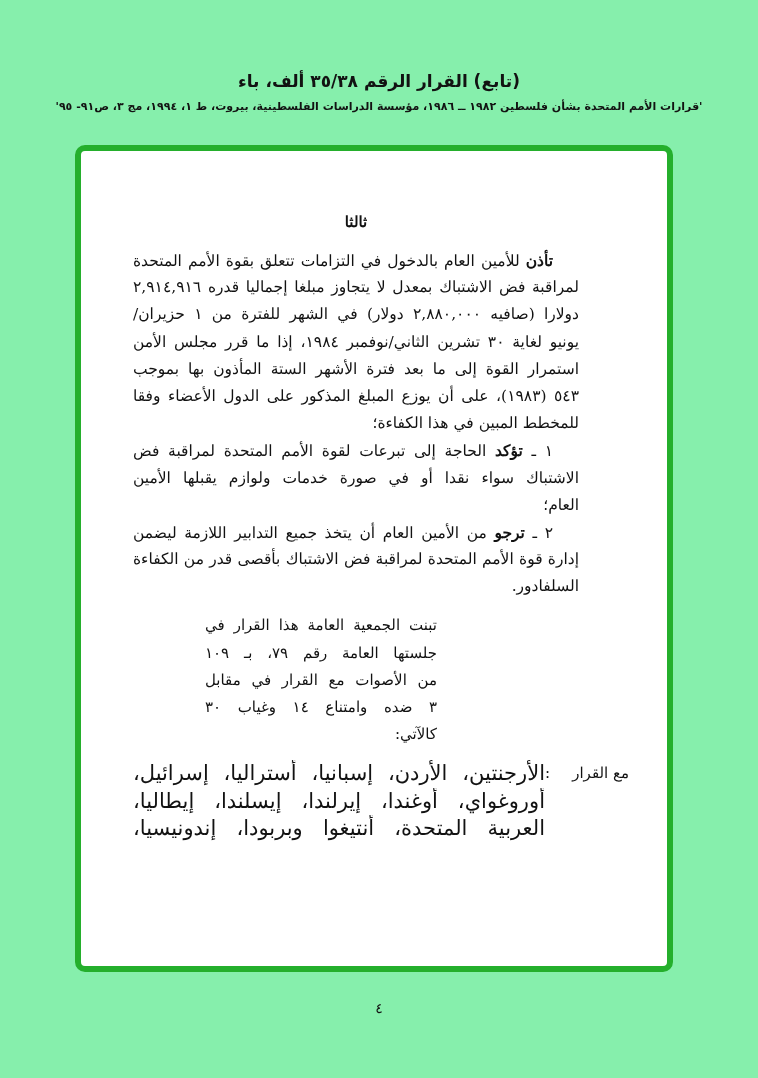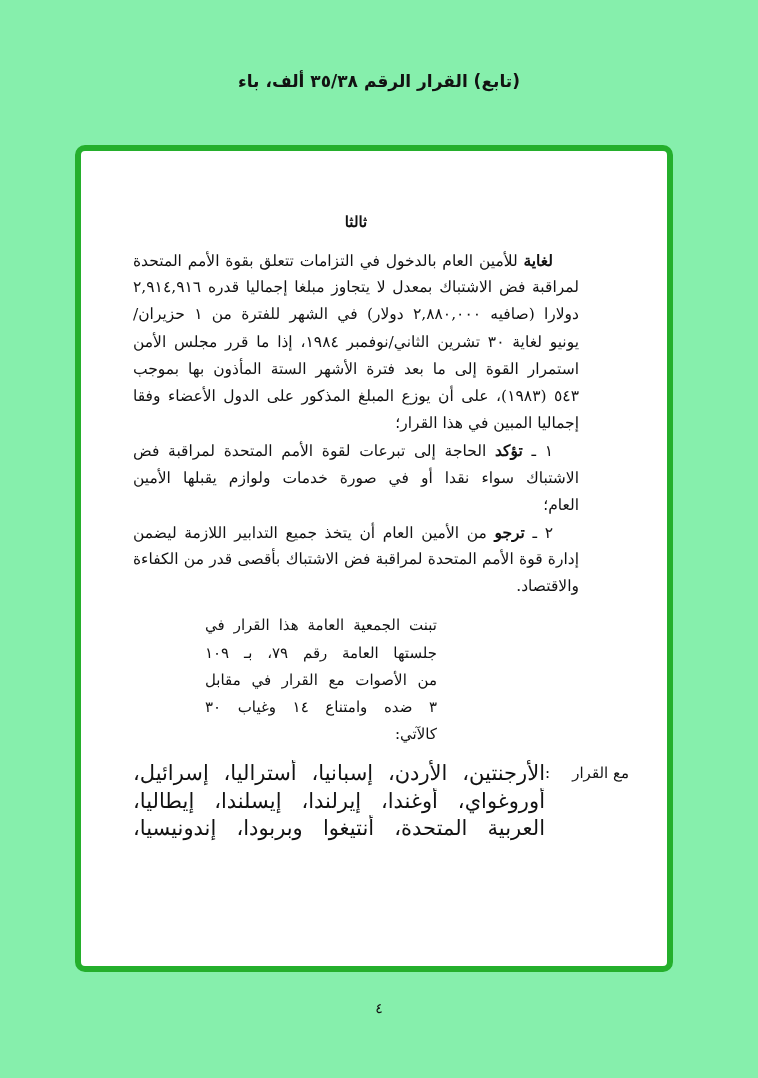--- a/index.html
+++ b/index.html
@@ -72,48 +72,49 @@
     text-align:center; font-size:14px;
   }
 </style>
 </head>
 <body>
 
 <div class="page">
 
   <div class="doc-header">
     <div class="doc-title">(تابع) القرار الرقم ٣٥/٣٨ ألف، باء</div>
+    <div class="doc-citation">'قرارات الأمم المتحدة بشأن فلسطين ١٩٨٢ ــ ١٩٨٦، مؤسسة الدراسات الفلسطينية، بيروت، ط ١، ١٩٩٤، مج ٣، ص٩١- ٩٥'</div>
   </div>
 
   <div class="frame">
     <div class="content">
 
       <div class="sec-heading first">ثالثا</div>
 
       <div>
-        <div class="bline indent"><span class="lead">لغاية</span><span> للأمين العام بالدخول في التزامات تتعلق بقوة الأمم المتحدة</span></div>
+        <div class="bline indent"><span class="lead">تأذن</span><span> للأمين العام بالدخول في التزامات تتعلق بقوة الأمم المتحدة</span></div>
         <div class="bline">لمراقبة فض الاشتباك بمعدل لا يتجاوز مبلغا إجماليا قدره ٢,٩١٤,٩١٦</div>
         <div class="bline">دولارا (صافيه ٢,٨٨٠,٠٠٠ دولار) في الشهر للفترة من ١ حزيران/</div>
         <div class="bline">يونيو لغاية ٣٠ تشرين الثاني/نوفمبر ١٩٨٤، إذا ما قرر مجلس الأمن</div>
         <div class="bline">استمرار القوة إلى ما بعد فترة الأشهر الستة المأذون بها بموجب قراره</div>
         <div class="bline">٥٤٣ (١٩٨٣)، على أن يوزع المبلغ المذكور على الدول الأعضاء وفقا</div>
-        <div class="bline end">إجماليا المبين في هذا القرار؛</div>
+        <div class="bline end">للمخطط المبين في هذا الكفاءة؛</div>
       </div>
 
 
       <div>
         <div class="bline indent"><span>١ ـ </span><span class="lead">تؤكد</span><span> الحاجة إلى تبرعات لقوة الأمم المتحدة لمراقبة فض</span></div>
         <div class="bline">الاشتباك سواء نقدا أو في صورة خدمات ولوازم يقبلها الأمين</div>
         <div class="bline end">العام؛</div>
       </div>
 
       <div>
         <div class="bline indent"><span>٢ ـ </span><span class="lead">ترجو</span><span> من الأمين العام أن يتخذ جميع التدابير اللازمة ليضمن</span></div>
         <div class="bline">إدارة قوة الأمم المتحدة لمراقبة فض الاشتباك بأقصى قدر من الكفاءة</div>
-        <div class="bline end">والاقتصاد.</div>
+        <div class="bline end">السلفادور.</div>
       </div>
 
       <div class="stats">
         <div class="bline">تبنت الجمعية العامة هذا القرار في</div>
         <div class="bline">جلستها العامة رقم ٧٩، بـ ١٠٩</div>
         <div class="bline">من الأصوات مع القرار في مقابل</div>
         <div class="bline">٣ ضده وامتناع ١٤ وغياب ٣٠</div>
         <div class="bline end">كالآتي:</div>
       </div>
 

